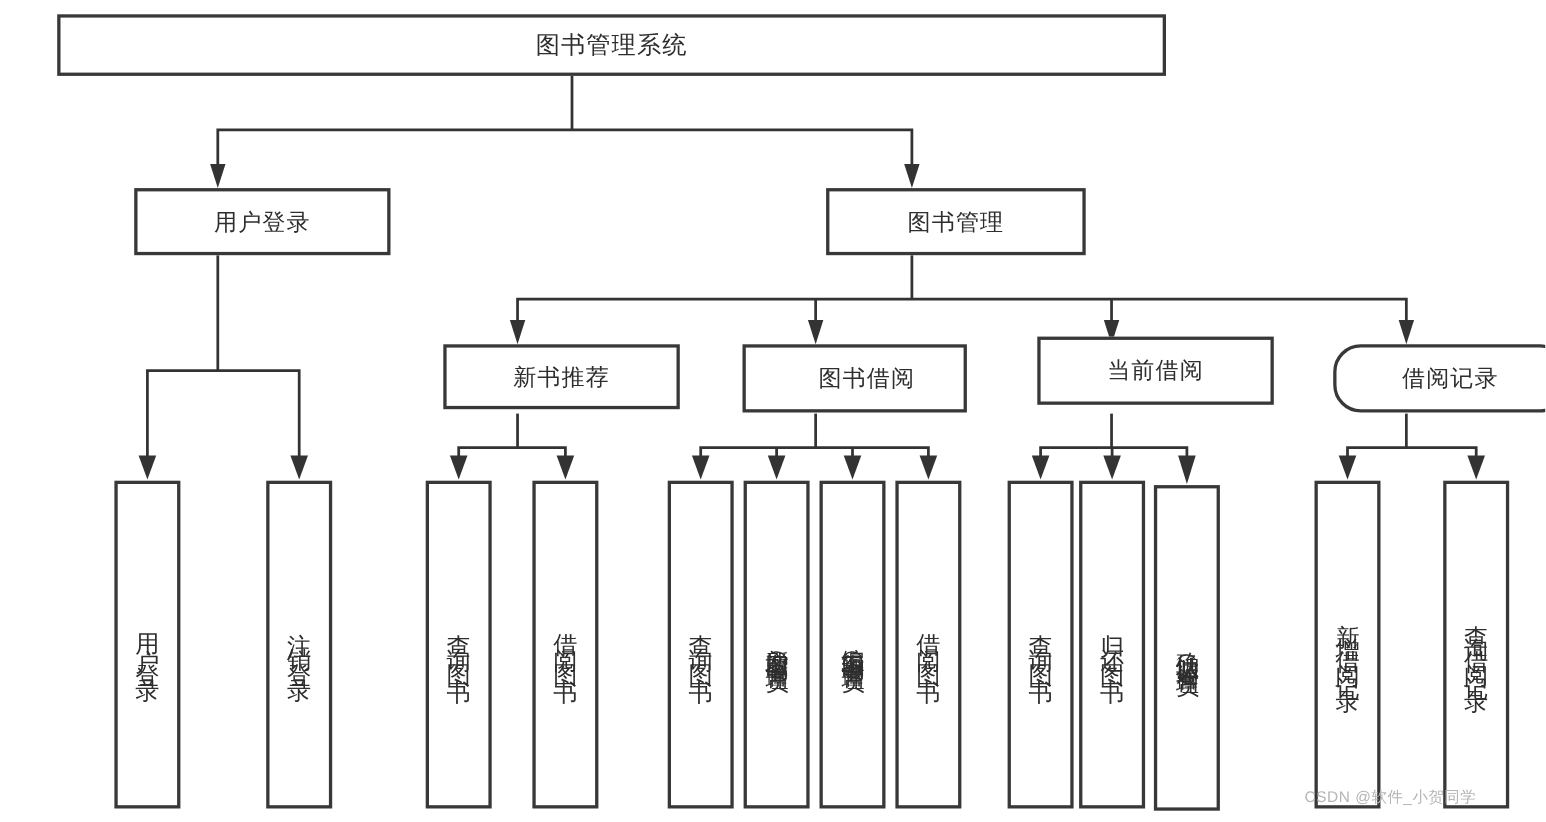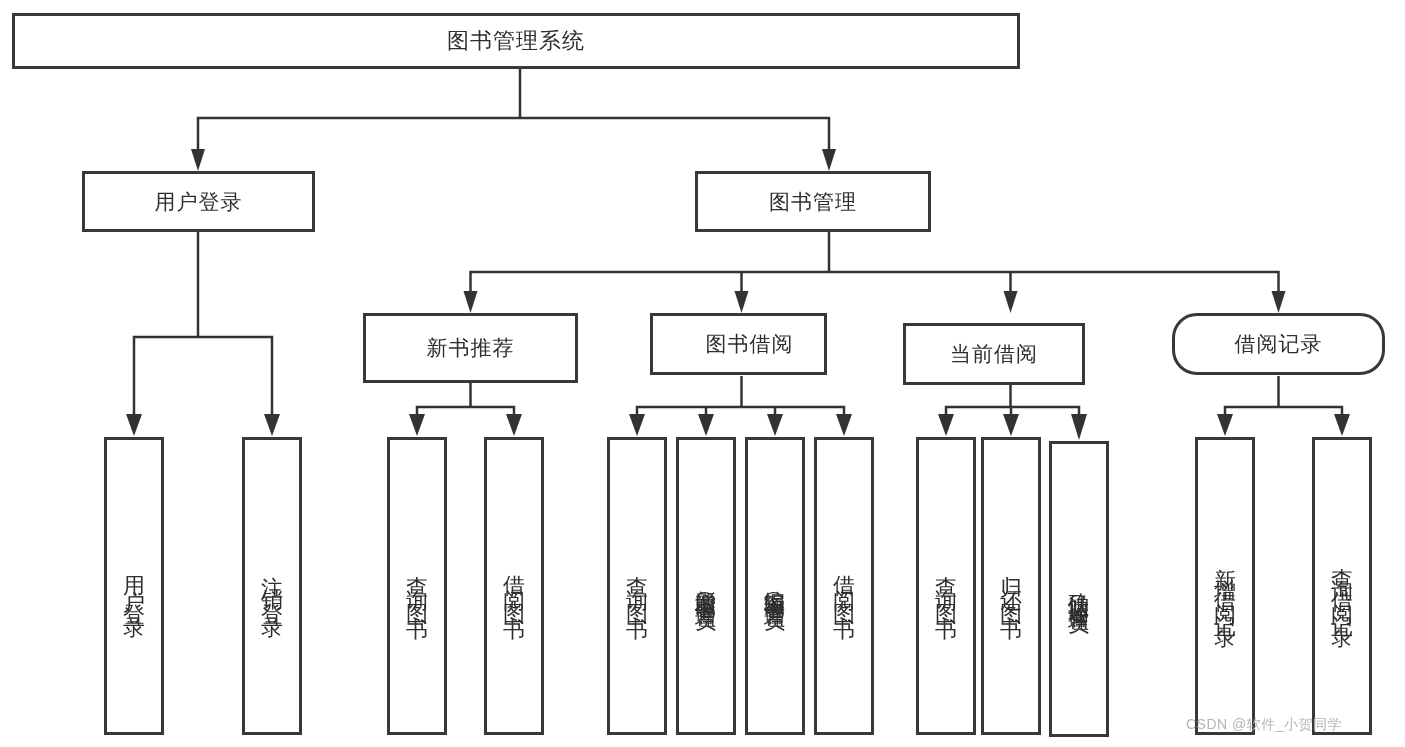--- a/index.html
+++ b/index.html
@@ -37,20 +37,21 @@
     position:absolute;
     border:3px solid var(--border);
     background:var(--bg);
     display:flex;
     align-items:center;
     justify-content:center;
     color:var(--text);
     font-size:21px;
     letter-spacing:1px;
     white-space:nowrap;
+    margin-left:40px;
   }
   .box.root{font-size:22px;}
   .leaf{
     position:absolute;
     top:437px;
     width:60px;
     height:298px;
     border:3px solid var(--border);
     background:var(--bg);
     display:flex;
@@ -127,25 +128,25 @@
 
     <path d="M1278.5,376 L1278.5,407"></path>
     <path d="M1225,417 L1225,407 L1342,407 L1342,417"></path>
     <polygon points="1217,414 1233,414 1225,436"></polygon>
     <polygon points="1334,414 1350,414 1342,436"></polygon>
   </svg>
 
   <div class="box root" style="left:12px;top:13px;width:1008px;height:56px;">图书管理系统</div>
 
   <div class="box" style="left:82px;top:171px;width:233px;height:61px;">用户登录</div>
-  <div class="box" style="left:695px;top:171px;width:236px;height:61px;">图书管理</div>
+  <div class="box" style="left:711px;top:171px;width:236px;height:61px;">图书管理</div>
 
-  <div class="box" style="left:363px;top:313px;width:215px;height:70px;">新书推荐</div>
-  <div class="box" style="left:650px;top:313px;width:177px;height:62px;padding-left:22px;">图书借阅</div>
-  <div class="box" style="left:903px;top:323px;width:182px;height:62px;">当前借阅</div>
+  <div class="box" style="left:363px;top:313px;width:215px;height:59px;">新书推荐</div>
+  <div class="box" style="left:635px;top:313px;width:204px;height:62px;padding-left:22px;">图书借阅</div>
+  <div class="box" style="left:903px;top:306px;width:215px;height:62px;">当前借阅</div>
   <div class="box" style="left:1172px;top:313px;width:213px;height:62px;border-radius:25px;">借阅记录</div>
 
   <div class="leaf" style="left:104px;">
     <span class="v-text sp-wide">用户登录</span>
   </div>
   <div class="leaf" style="left:242px;">
     <span class="v-text sp-wide">注销登录</span>
   </div>
 
   <div class="leaf" style="left:387px;">

